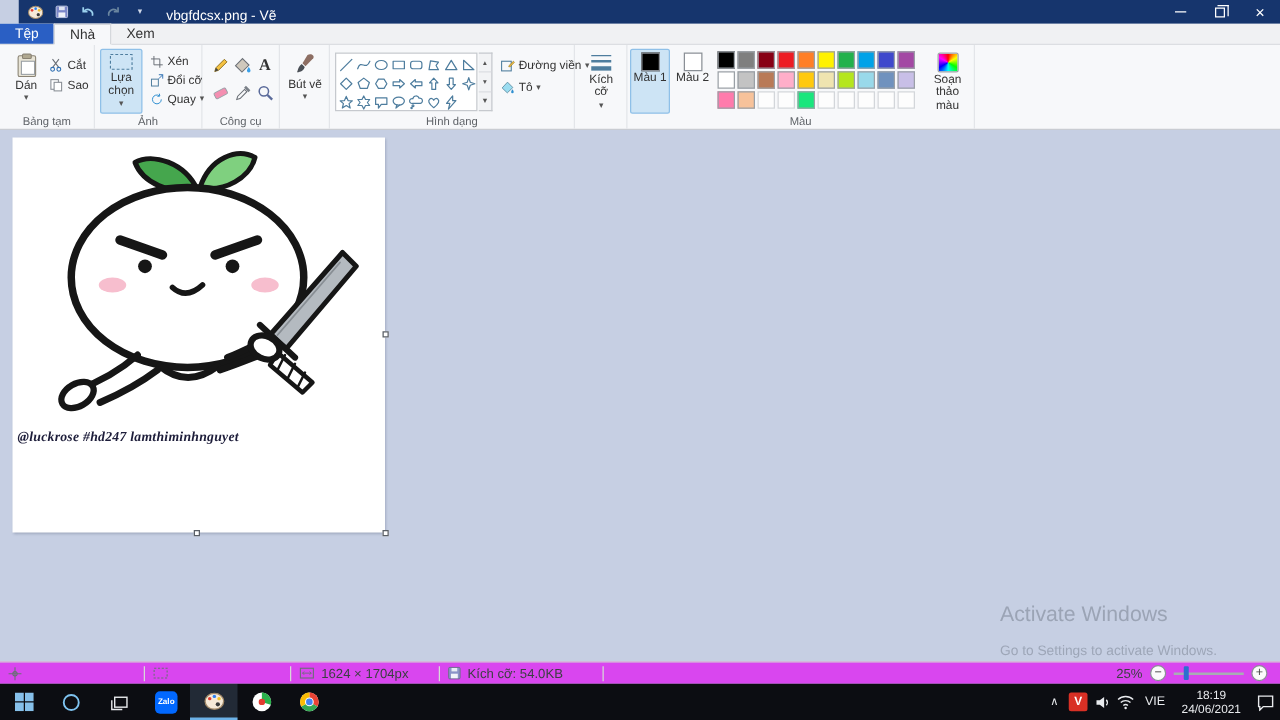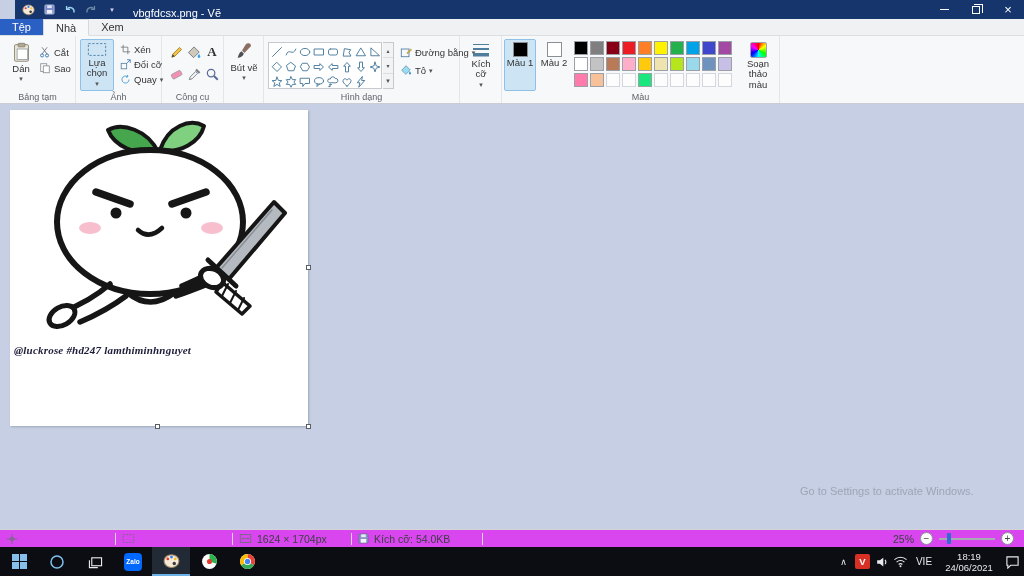--- a/index.html
+++ b/index.html
@@ -45,21 +45,21 @@
 .rainbow{width:17px;height:17px;border:1px solid #a0a4aa;border-radius:2px;background:conic-gradient(#f00,#ff0,#0f0,#0ff,#00f,#f0f,#f00)}
 .p3d-icon{width:18px;height:18px;border-radius:3px;background:linear-gradient(135deg,#ff5f8f,#8f5fff,#3fc3f7)}
 
 
 .workarea{position:absolute;top:104px;left:0;right:0;height:425px;background:#c6cfe3}
 .canvas{position:absolute;left:10px;top:6px;width:298px;height:316px;background:#fff;box-shadow:1px 1px 2px rgba(40,50,80,.25)}
 .signature{position:absolute;left:4px;top:234px;width:292px;font-family:Liberation Serif, serif;font-style:italic;font-weight:bold;font-size:11px;color:#1d1d3a;letter-spacing:.2px;white-space:nowrap}
 .handle{position:absolute;width:5px;height:5px;background:#fff;border:1px solid #5a5f66}
 .watermark{position:absolute;left:800px;top:378px;color:#99a2b3}
 .watermark .l1{font-size:17px;opacity:.95}
-.watermark .l2{font-size:11px;margin-top:3px;opacity:.9}
+.watermark .l2{font-size:11px;margin-top:13px;opacity:.9}
 
 
 .statusbar{position:absolute;top:529px;left:0;right:0;height:18px;background:#d946ef;border-top:1px solid #d4d4d4;display:flex;align-items:center;font-size:10.5px;color:#3c4043}
 .seg{display:flex;align-items:center;gap:5px;padding:0 6px;height:100%}
 .sep{width:1px;height:12px;background:#d8d8d8}
 .zoom{margin-left:auto;display:flex;align-items:center;gap:6px;padding-right:10px}
 .zbtn{width:13px;height:13px;border:1px solid #8a8f96;border-radius:50%;display:flex;align-items:center;justify-content:center;font-size:10px;line-height:1;color:#444;background:#fbfbfb}
 .ztrack{position:relative;width:56px;height:13px}
 .ztrack .rail{position:absolute;left:0;right:0;top:6px;height:2px;background:#a8adb3}
 .ztrack .thumb{position:absolute;left:8px;top:1px;width:4px;height:11px;background:#2d6fd0;border-radius:1px}
@@ -362,21 +362,21 @@
     <div class="shape-scroll">
       <span>▴</span>
       <span>▾</span>
       <span>▼</span>
     </div>
     <div class="small-btn" style="left:136px;top:9px">
       <svg class="svgico" width="12" height="12" viewBox="0 0 14 14" fill="none">
           <rect x="1.5" y="3.5" width="9" height="9" stroke="#4e7d9e"></rect>
           <path d="M8 8 12.5 3.5l1 1L9 9z" fill="#f5c242" stroke="#8a6d1d" stroke-width=".6"></path>
         </svg>
-      <span>Đường bằng</span>
+      <span>Đường viền</span>
       <span class="caret">▾</span>
     </div>
     <div class="small-btn" style="left:136px;top:27px">
       <svg class="svgico" width="12" height="12" viewBox="0 0 14 14">
           <path d="M7 2 12 7 6.8 12 2 7.4z" fill="#9adcf0" stroke="#5a8aa0" stroke-width=".8"></path>
           <path d="M11.6 8.6c.7 1 1.2 1.9 1.2 2.5a1.2 1.2 0 0 1-2.4 0c0-.6.5-1.5 1.2-2.5z" fill="#2f8fd0"></path>
         </svg>
       <span>Tô</span>
       <span class="caret">▾</span>
     </div>
@@ -482,20 +482,21 @@
         <ellipse cx="202" cy="118" rx="11" ry="6" fill="#f6b3c5" stroke="none" opacity=".85"></ellipse>
         <path d="M128 120 Q139 130 152 118" stroke-width="4.5"></path>
       </g>
     </svg>
     <div class="signature">@luckrose #hd247 lamthiminhnguyet</div>
   </div>
   <div class="handle" style="left:306px;top:161px"></div>
   <div class="handle" style="left:155px;top:320px"></div>
   <div class="handle" style="left:306px;top:320px"></div>
   <div class="watermark">
+    <div class="l1">Activate Windows</div>
     <div class="l2">Go to Settings to activate Windows.</div>
   </div>
 </div>
 
 <div class="statusbar">
   <div class="seg" style="width:115px">
     <svg class="svgico" width="12" height="12" viewBox="0 0 14 14" fill="none">
         <path d="M7 1v12M1 7h12" stroke="#6a6f76"></path>
         <circle cx="7" cy="7" r="2" stroke="#6a6f76"></circle>
       </svg>

